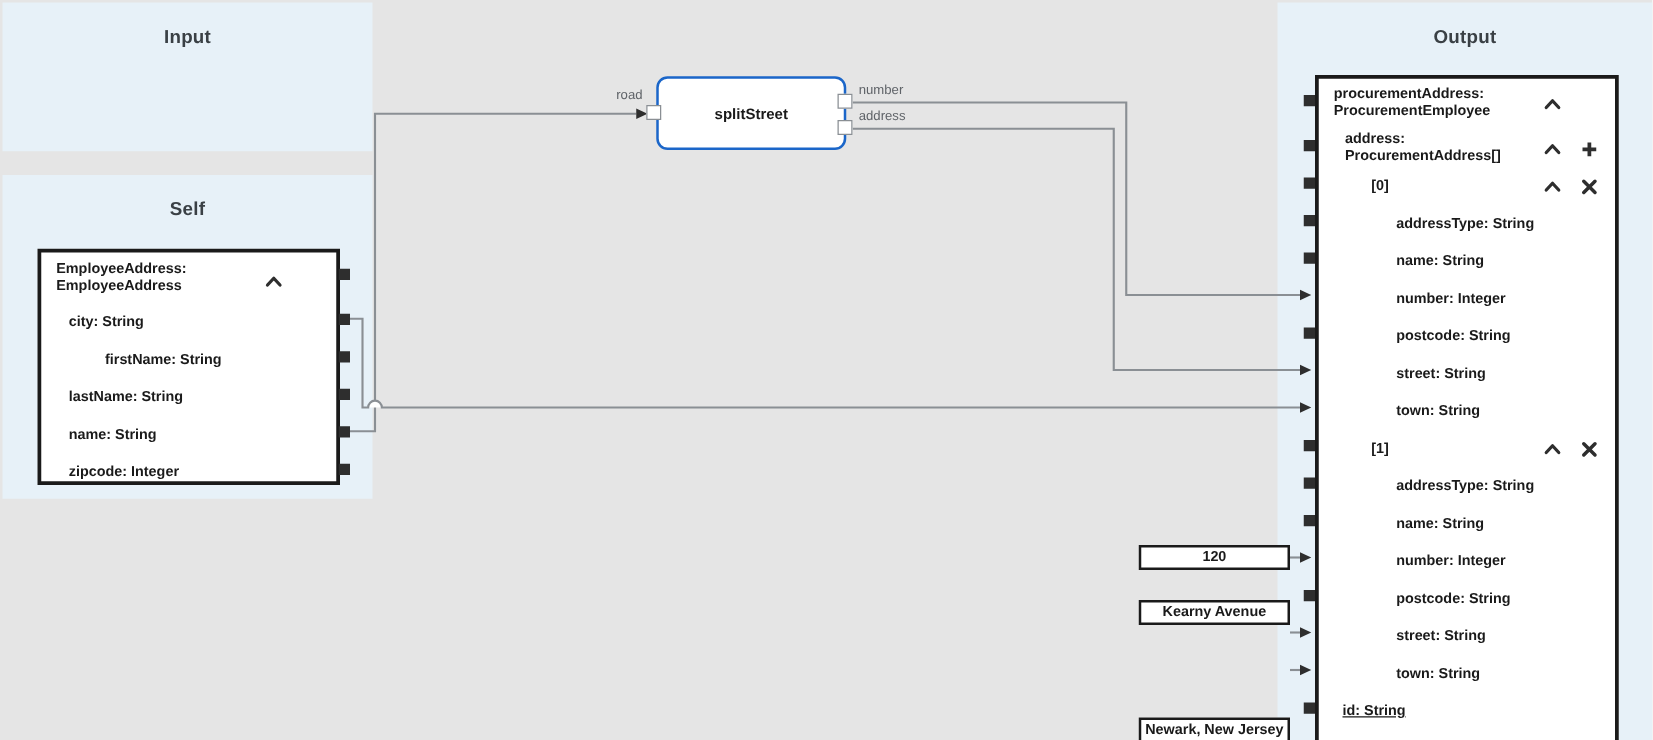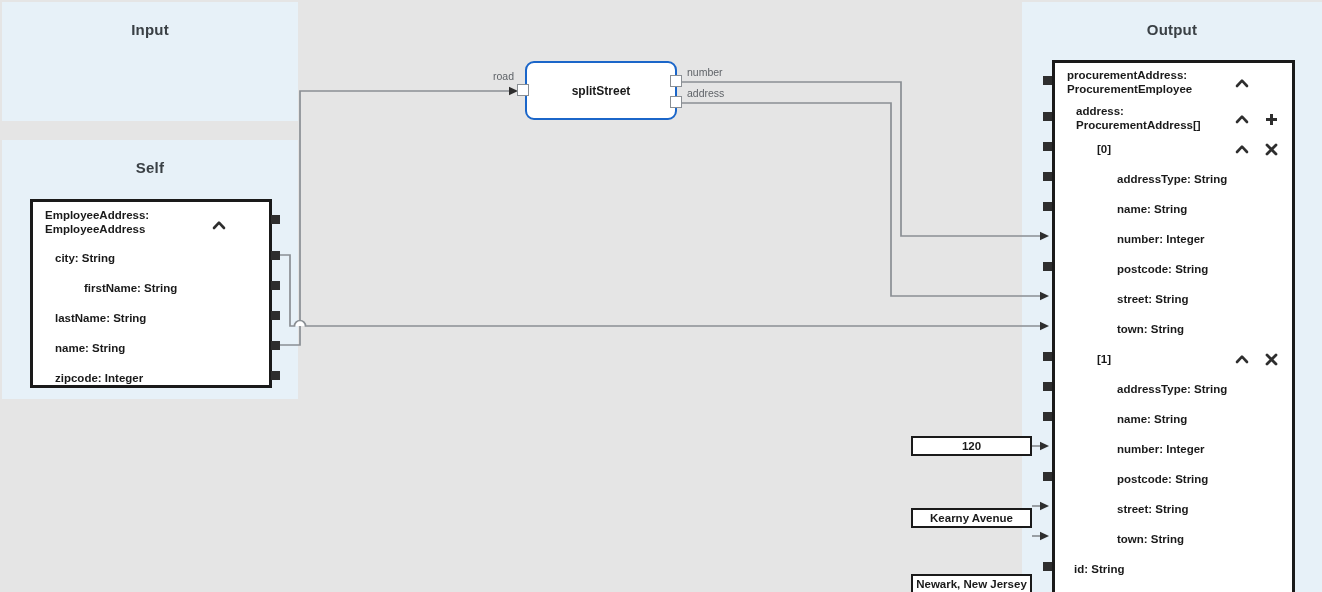--- a/index.html
+++ b/index.html
@@ -111,21 +111,21 @@
   <div class="fport" style="left:517px;top:84px;"></div>
   <div class="fport" style="left:670px;top:75px;"></div>
   <div class="fport" style="left:670px;top:96px;"></div>
   <div class="port-label" style="left:460px;top:70px;width:54px;text-align:right;">road</div>
   <div class="port-label" style="left:687px;top:66px;">number</div>
   <div class="port-label" style="left:687px;top:87px;">address</div>
 
   <div class="const-box" style="top:436px;">
     <span>120</span>
   </div>
-  <div class="const-box" style="top:508px;">
+  <div class="const-box" style="top:480px;">
     <span>Kearny Avenue</span>
   </div>
   <div class="const-box" style="top:526px;margin-top:48px;">
     <span>Newark, New Jersey</span>
   </div>
 
   <div class="node" style="left:1052px;top:60px;width:243px;height:548px;padding-left:31px;">
     <div class="node-header" style="left:12px;top:6px;">
       <div>procurementAddress:</div>
       <div>ProcurementEmployee</div>
@@ -180,21 +180,21 @@
         <path d="M2 2 L11 11 M11 2 L2 11" fill="none" stroke="#2e2e2e" stroke-width="2.8" stroke-linecap="round"></path>
       </svg>
     </button>
     <div class="trow" style="left:62px;top:311px;">addressType: String</div>
     <div class="trow" style="left:62px;top:341px;">name: String</div>
     <div class="trow" style="left:62px;top:371px;">number: Integer</div>
     <div class="trow" style="left:62px;top:401px;">postcode: String</div>
     <div class="trow" style="left:62px;top:431px;">street: String</div>
     <div class="trow" style="left:62px;top:461px;">town: String</div>
 
-    <div class="trow" style="left:19px;top:491px;">id: String</div>
+    <div class="trow" style="left:19px;top:491px;text-decoration:underline;">id: String</div>
   </div>
 
   <div class="port" style="left:1043px;top:75.5px;"></div>
   <div class="port" style="left:1043px;top:111.5px;"></div>
   <div class="port" style="left:1043px;top:141.5px;"></div>
   <div class="port" style="left:1043px;top:171.5px;"></div>
   <div class="port" style="left:1043px;top:201.5px;"></div>
   <div class="port" style="left:1043px;top:261.5px;"></div>
   <div class="port" style="left:1043px;top:351.5px;"></div>
   <div class="port" style="left:1043px;top:381.5px;"></div>

